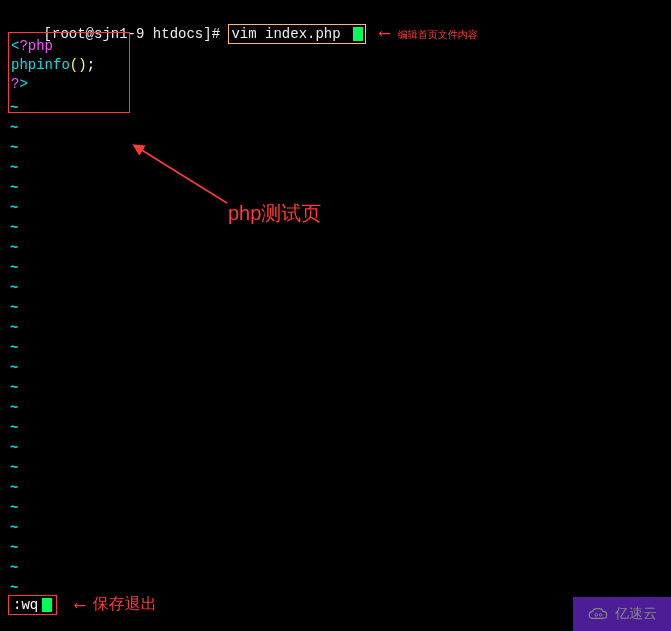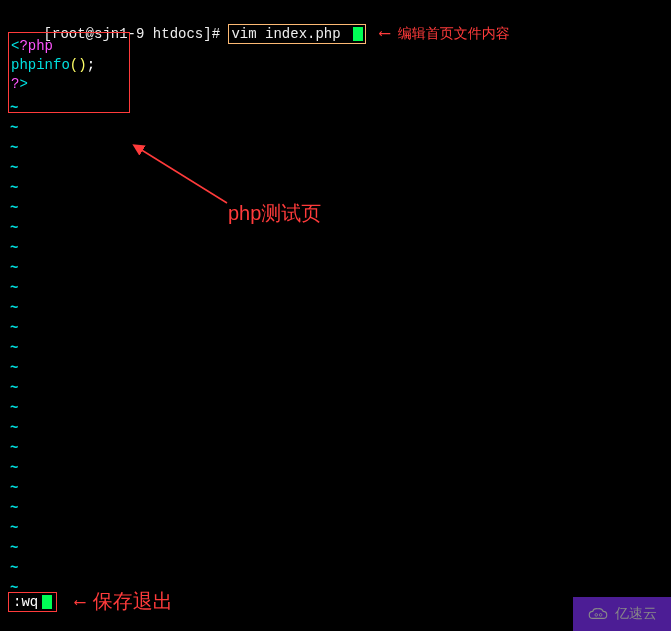--- a/index.html
+++ b/index.html
@@ -41,21 +41,21 @@
     .arrow1 {
       display: inline-block;
       color: #ff3b3b;
       margin: 0 8px 0 14px;
       font-size: 16px;
       vertical-align: middle;
     }
     .ann1 {
       color: #ff3b3b;
       font-family: Liberation Sans, sans-serif;
-      font-size: 14px;
+      font-size: 10px;
     }
     .code-box {
       position: absolute;
       left: 8px;
       top: 32px;
       width: 122px;
       height: 81px;
       border: 1.5px solid #ff3b3b;
       padding: 4px 2px;
       line-height: 19px;
@@ -109,21 +109,21 @@
       justify-content: center;
     }
     .arrow3 {
       color: #ff3b3b;
       margin: 0 8px 0 18px;
       font-size: 16px;
     }
     .ann3 {
       color: #ff3b3b;
       font-family: sans-serif;
-      font-size: 20px;
+      font-size: 16px;
     }
     .watermark {
       position: absolute;
       right: 0;
       bottom: 0;
       background: #4c1d95;
       color: #888888;
       font-family: sans-serif;
       font-size: 14px;
       padding: 8px 14px;

